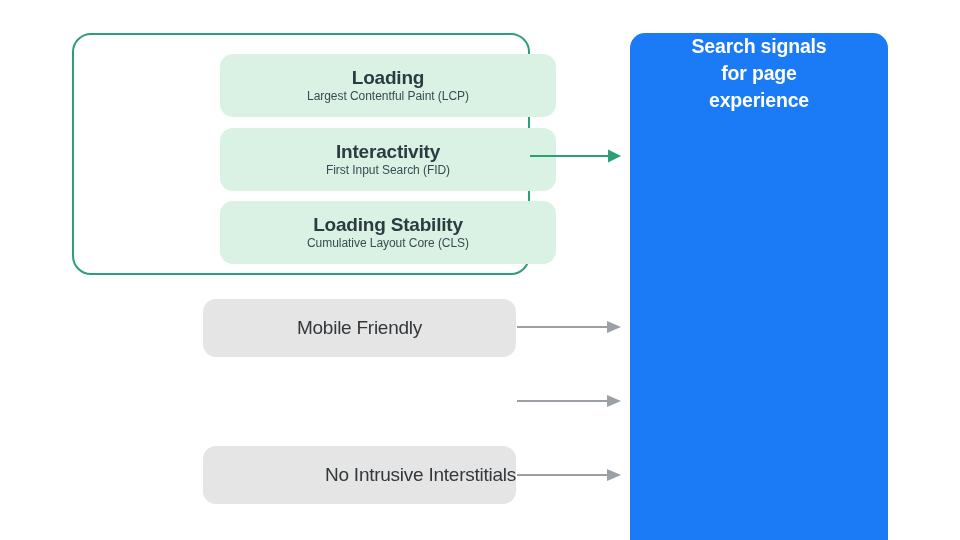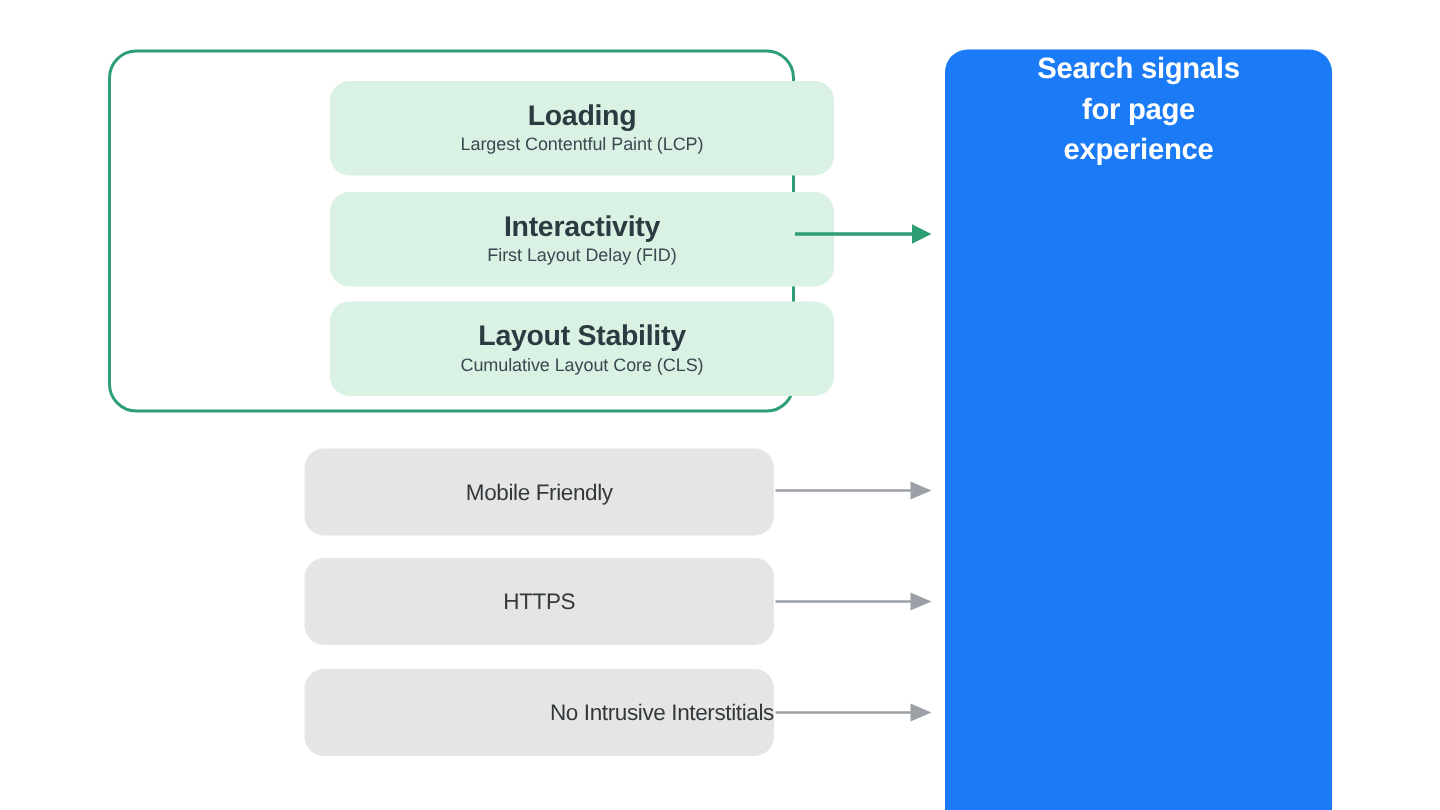--- a/index.html
+++ b/index.html
@@ -40,21 +40,21 @@
   
   .gray-card {
     position:absolute; left:203px; width:313px; height:58px;
     background:#E5E5E6; border-radius:13px;
     display:flex; align-items:center; justify-content:center;
   }
   .gray-card.g0 { top:299px; }
   .gray-card.g1 { top:372px; }
   .gray-card.g2 { top:446px;justify-content:flex-end; }
   .gray-label {
-    color:#33383B; font-size:15px; font-weight:normal; letter-spacing:-0.25px;
+    color:#33383B; font-size:19px; font-weight:normal; letter-spacing:-0.25px;
   }
 
   
   #blue-box {
     position:absolute; left:630px; top:33px; width:258px; height:535px;
     background:#1B7BF7; border-radius:15px;
     display:flex; justify-content:center;
   }
   #blue-text {
     color:#ffffff; font-size:19.5px; font-weight:bold; text-align:center;
@@ -76,34 +76,31 @@
   <div id="cwv-group">
 
 
     <div class="vital-card c0">
       <div class="vital-title">Loading</div>
       <div class="vital-sub">Largest Contentful Paint (LCP)</div>
     </div>
 
     <div class="vital-card c1">
       <div class="vital-title">Interactivity</div>
-      <div class="vital-sub">First Layout Delay (FID)</div>
+      <div class="vital-sub">First Input Search (FID)</div>
     </div>
 
     <div class="vital-card c2">
-      <div class="vital-title">Layout Stability</div>
+      <div class="vital-title">Loading Stability</div>
       <div class="vital-sub">Cumulative Layout Core (CLS)</div>
     </div>
   </div>
 
   <div class="gray-card g0">
     <span class="gray-label">Mobile Friendly</span>
-  </div>
-  <div class="gray-card g1">
-    <span class="gray-label">HTTPS</span>
   </div>
   <div class="gray-card g2">
     <span class="gray-label">No Intrusive Interstitials</span>
   </div>
 
   <div id="blue-box">
     <div id="blue-text">Search signals
 for page
 experience</div>
   </div>

